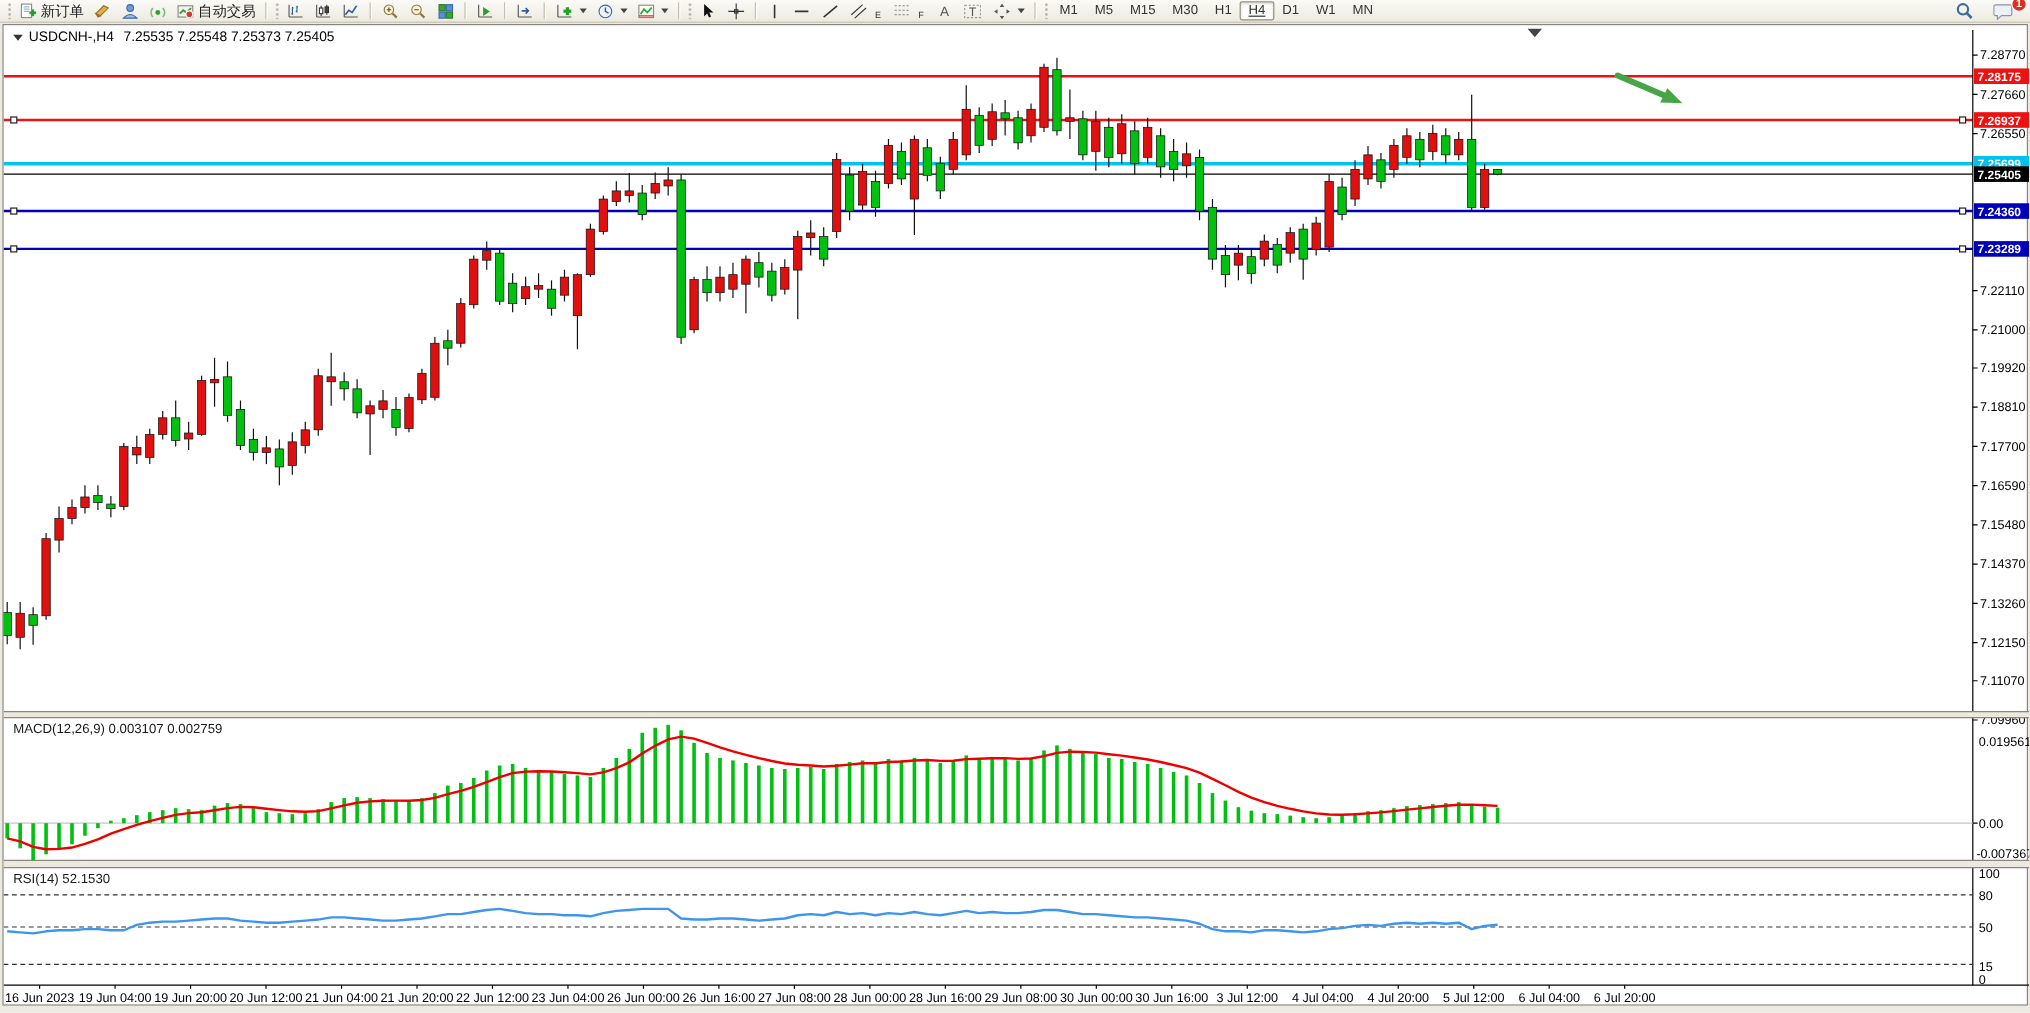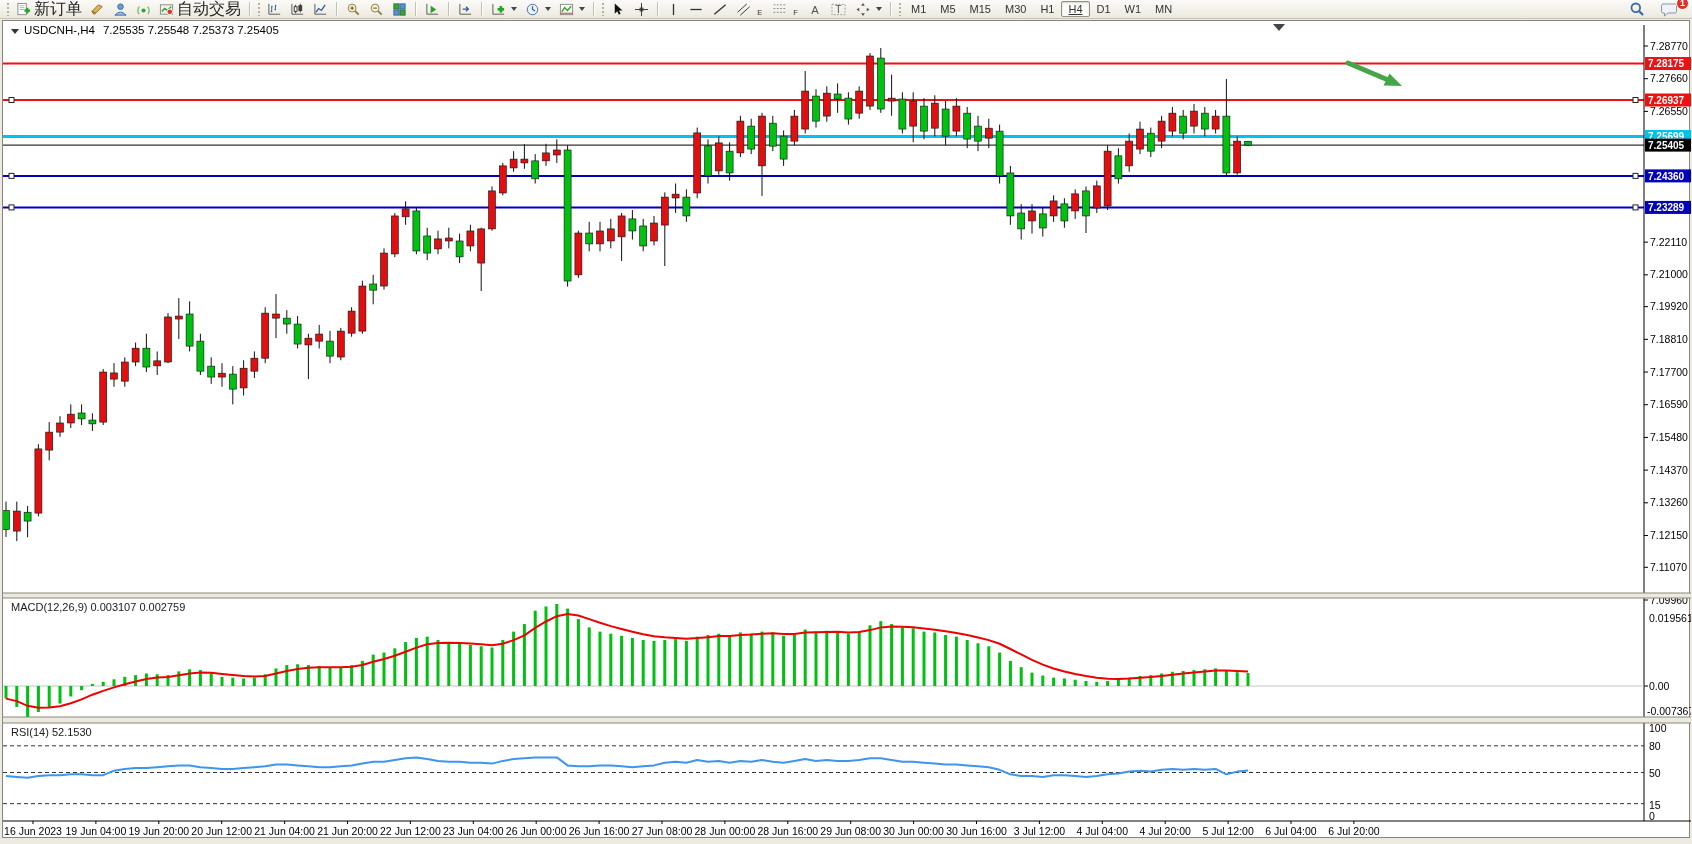--- a/index.html
+++ b/index.html
@@ -27,21 +27,21 @@
   .tf-btn { height:16px; padding:0 6px; display:inline-flex; align-items:center; font-size:11px; color:#333; border:1px solid transparent; border-radius:2px; }
   .tf-btn.active { background:#fdfdfb; border:1px solid #938f81; box-shadow:inset 0 1px 2px rgba(0,0,0,.18);text-decoration:underline; }
   .tb-right { margin-left:auto; display:inline-flex; align-items:center; gap:8px; padding-right:10px; }
   .chat-wrap { position:relative; }
   .badge {
     position:absolute; top:-4px; right:-7px; min-width:13px; height:13px; border-radius:7px;
     background:#e03023; color:#fff; font-size:9px; font-weight:bold;
     display:flex; align-items:center; justify-content:center; padding:0 3px;
     border:1px solid #fff;
   }
-  .cn { font-size:16px; }
+  .cn { font-size:12px; }
   
   .chart-window {
     position:absolute; left:2px; top:20px; width:1688px; height:818px;
     background:#fff; border:1px solid #87857c;
   }
   .chart-window svg { position:absolute; left:0; top:0; }
   text { font-family:"Liberation Sans", sans-serif; }
   .axis-text { font-size:10.5px; fill:#000; }
   .panel-title { font-size:11px; fill:#1a1a1a; }
   .sym-text { font-size:11.5px; fill:#000; }

